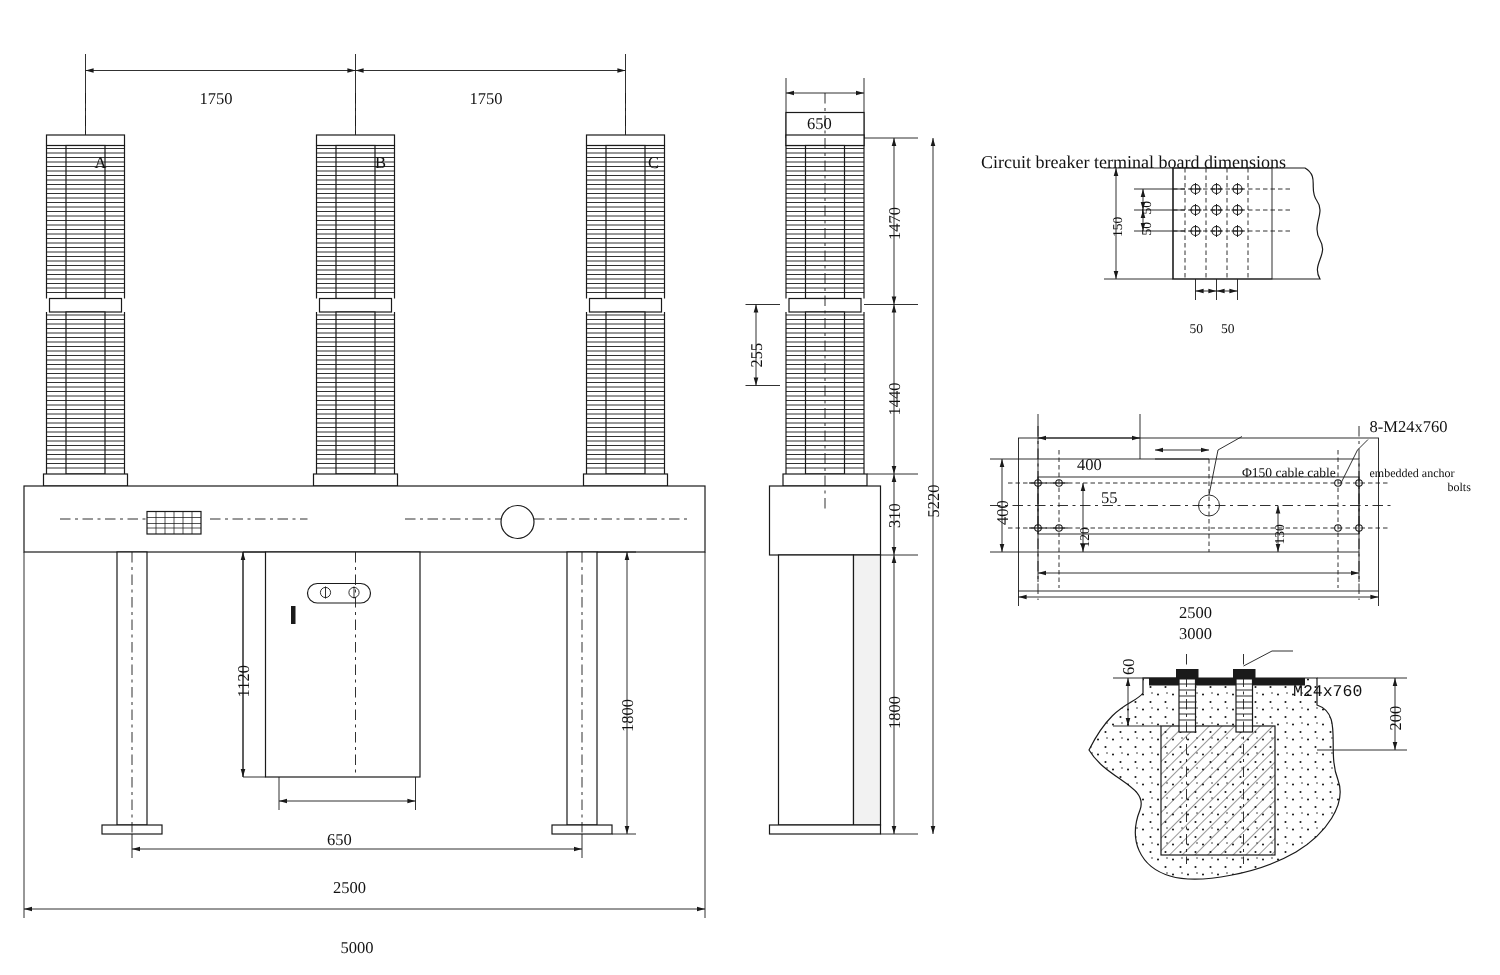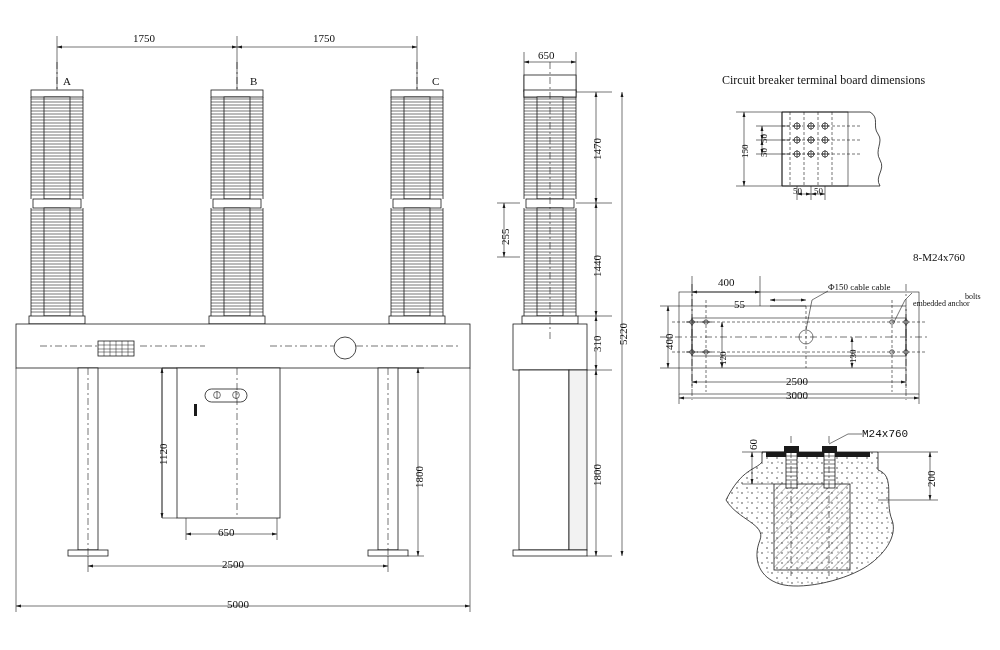--- a/index.html
+++ b/index.html
@@ -1,19 +1,19 @@
 <!DOCTYPE html>
 <html><head>
 <meta charset="utf-8">
 <style>
   html,body{margin:0;padding:0;background:#ffffff;}
   body{width:1000px;height:650px;position:relative;overflow:hidden;
        font-family:"Liberation Serif", serif;color:#1a1a1a;}
   #sheet{position:absolute;left:0;top:0;width:1000px;height:650px;}
-  .lbl{position:absolute;font-size:11px;line-height:11px;white-space:nowrap;color:#111;}
+  .lbl{position:absolute;font-size:11px;line-height:11px;white-space:nowrap;color:#111;margin-top:28px;}
   .lbl.sm{font-size:9px;}
   .lbl.xs{font-size:8px;}
   .lbl.ttl{font-size:12px;}
   .vtext{position:absolute;font-size:11px;line-height:11px;white-space:nowrap;color:#111;
          transform-origin:0 0;transform:rotate(-90deg);}
   .vtext.sm{font-size:9px;}
   svg{position:absolute;left:0;top:0;}
   .ln{stroke:#1a1a1a;stroke-width:0.8;fill:none;}
   .thin{stroke:#1a1a1a;stroke-width:0.6;fill:none;}
   .dash{stroke:#1a1a1a;stroke-width:0.6;fill:none;stroke-dasharray:7 3 2 3;}
@@ -709,37 +709,37 @@
 <div class="lbl" style="left:227px;top:599px;">5000</div>
 
 <div class="lbl" style="left:538px;top:50px;">650</div>
 <div class="vtext" style="left:500px;top:245px;">255</div>
 <div class="vtext" style="left:592px;top:160px;">1470</div>
 <div class="vtext" style="left:592px;top:277px;">1440</div>
 <div class="vtext" style="left:592px;top:352px;">310</div>
 <div class="vtext" style="left:592px;top:486px;">1800</div>
 <div class="vtext" style="left:618px;top:345px;">5220</div>
 
-<div class="lbl ttl" style="left:722px;top:75px;">Circuit breaker terminal board dimensions</div>
+<div class="lbl ttl" style="left:654px;top:75px;">Circuit breaker terminal board dimensions</div>
 <div class="vtext sm" style="left:740px;top:158px;">150</div>
 <div class="vtext sm" style="left:759px;top:143px;">50</div>
 <div class="vtext sm" style="left:759px;top:157px;">50</div>
 <div class="lbl sm" style="left:793px;top:186px;">50</div>
 <div class="lbl sm" style="left:814px;top:186px;">50</div>
 
 <div class="lbl" style="left:718px;top:277px;">400</div>
 <div class="vtext" style="left:664px;top:350px;">400</div>
 <div class="lbl" style="left:734px;top:299px;">55</div>
 <div class="vtext sm" style="left:718px;top:365px;">120</div>
 <div class="vtext sm" style="left:848px;top:363px;">130</div>
 <div class="lbl" style="left:786px;top:376px;">2500</div>
 <div class="lbl" style="left:786px;top:390px;">3000</div>
 
 <div class="lbl" style="left:913px;top:252px;">8-M24x760</div>
-<div class="lbl xs" style="left:913px;top:298px;text-align:right;">embedded anchor</div>
+<div class="lbl xs" style="left:913px;top:282px;text-align:right;">embedded anchor</div>
 <div class="lbl xs" style="left:965px;top:291px;">bolts</div>
 <div class="lbl sm" style="left:828px;top:282px;">Φ150 cable cable</div>
 
 <div class="vtext" style="left:748px;top:450px;">60</div>
 <div class="vtext" style="left:926px;top:487px;">200</div>
 <div class="lbl" style="left:862px;top:429px;font-family:Liberation Mono, monospace;">M24x760</div>
 
 </div>
 
 </body></html>

